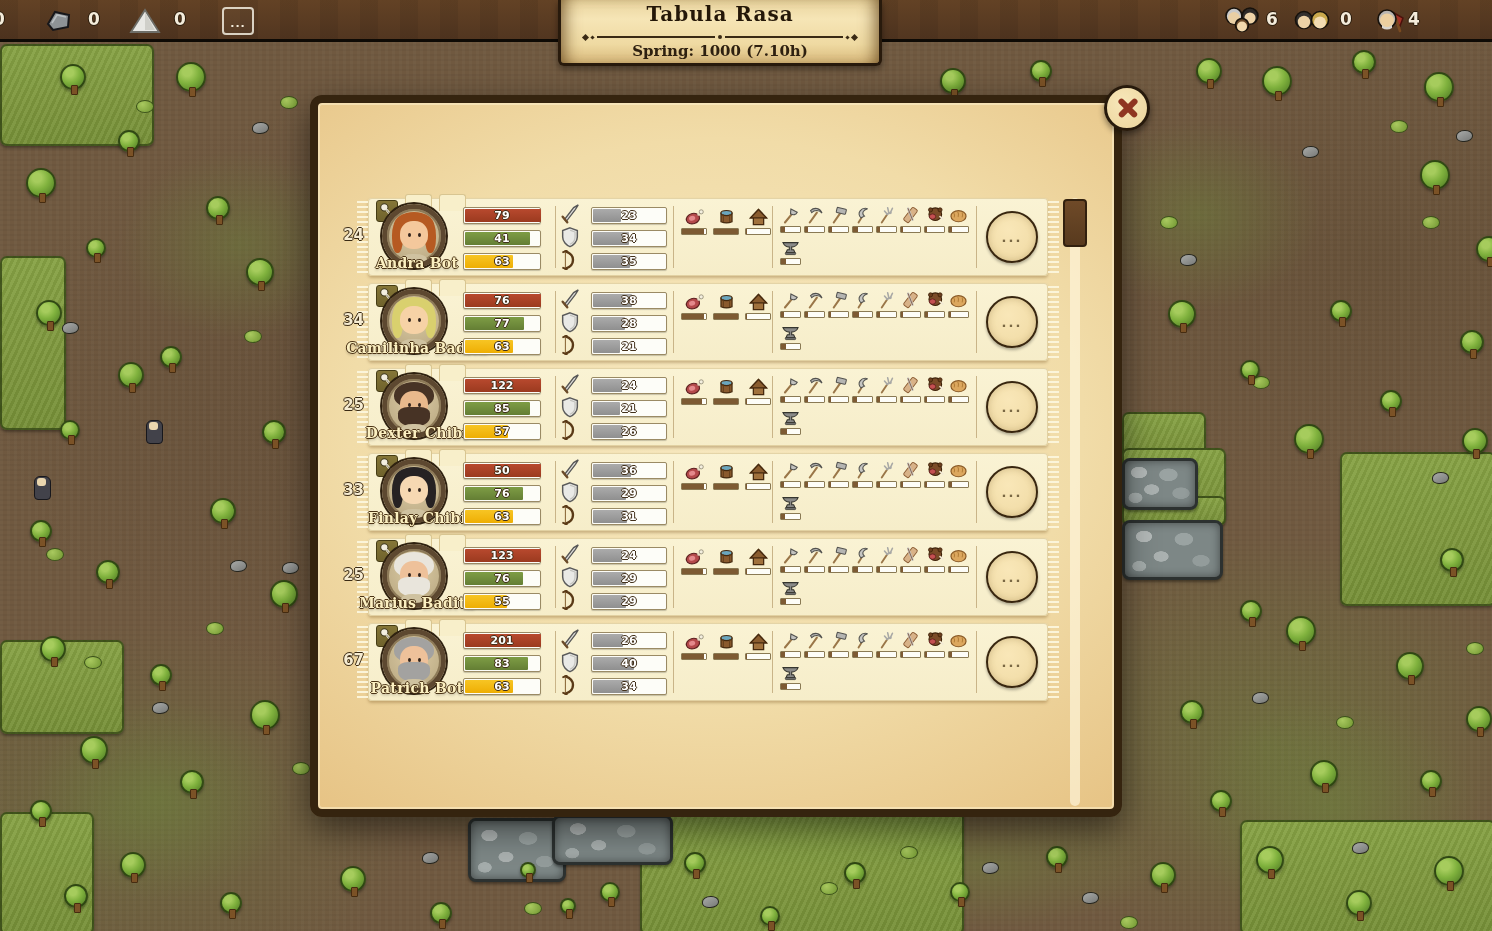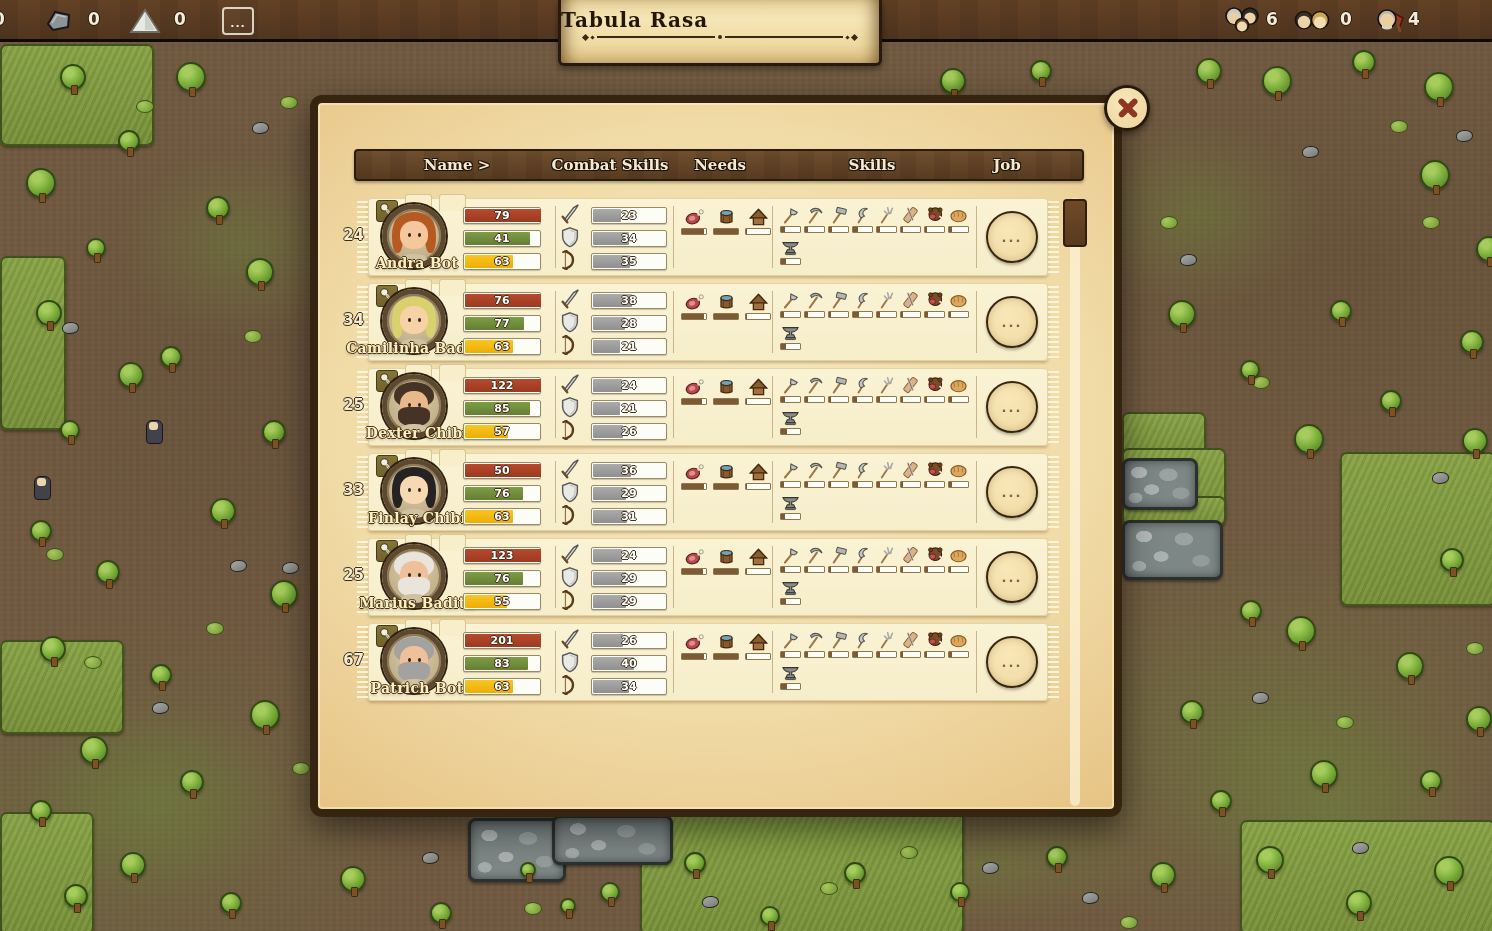--- a/index.html
+++ b/index.html
@@ -60,21 +60,21 @@
     border:2px solid rgba(255,252,240,.78);border-radius:4px;background:rgba(255,255,255,.03);
     color:#f4ecdb;font:bold 11px "DejaVu Sans",sans-serif;letter-spacing:1px;
     display:flex;align-items:flex-end;justify-content:center;padding-bottom:3px;cursor:pointer;}
 
   
   .banner{position:absolute;left:558px;top:0;width:324px;height:66px;z-index:7;box-sizing:border-box;
     background:linear-gradient(180deg,#e9d49e,#f6e5b6 30%,#efdaa2 70%,#d8b97c);
     border:3px solid #281a0c;border-top:none;border-radius:0 0 6px 6px;
     box-shadow:inset 14px 0 16px -10px rgba(92,62,22,.75), inset -14px 0 16px -10px rgba(92,62,22,.75),
                0 3px 6px rgba(0,0,0,.4);}
-  .banner-title{position:absolute;left:0;right:0;top:8px;text-align:left;
+  .banner-title{position:absolute;left:0;right:0;top:2px;text-align:center;
     font:bold 20px "DejaVu Serif",serif;color:#241708;letter-spacing:1px;}
   .banner-sub{position:absolute;left:0;right:0;top:42px;text-align:center;
     font:bold 15px "DejaVu Serif",serif;color:#2e2010;}
   .banner-div{position:absolute;left:22px;right:22px;top:34px;height:6px;
     display:flex;align-items:center;gap:3px;}
   .banner-div .line{flex:1;height:1.5px;background:#3a2a14;}
   .banner-div i{width:5px;height:5px;background:#3a2a14;transform:rotate(45deg);flex:none;}
   .banner-div i.sm{width:3px;height:3px;}
   .banner-div .dot{width:4px;height:4px;border-radius:50%;background:#3a2a14;flex:none;}
 
@@ -448,35 +448,29 @@
   <div class="banner-title">Tabula Rasa</div>
   <div class="banner-div">
     <i></i>
       <i class="sm"></i>
       <span class="line"></span>
       <span class="dot"></span>
       <span class="line"></span>
       <i class="sm"></i>
       <i></i>
   </div>
+  <div class="banner-sub">Spring: 1000  (7.10h)</div>
 </div>
 
 <div class="dialog">
   <button class="close-btn">
     <span class="x1"></span>
     <span class="x2"></span>
   </button>
 
-  <div class="grid-header">
-    <span class="col-h" style="left:101px">Name &gt;</span>
-    <span class="col-h" style="left:254px">Combat Skills</span>
-    <span class="col-h" style="left:364px">Needs</span>
-    <span class="col-h" style="left:516px">Skills</span>
-    <span class="col-h" style="left:651px">Job</span>
-  </div>
 
   <div class="rows" id="rows">
   <div class="row">
     <span class="age">24</span>
     <button class="pin">
       <svg class="i20">
             <use href="#sym-pin"></use>
           </svg>
     </button>
     <span class="tab tab1"></span>

